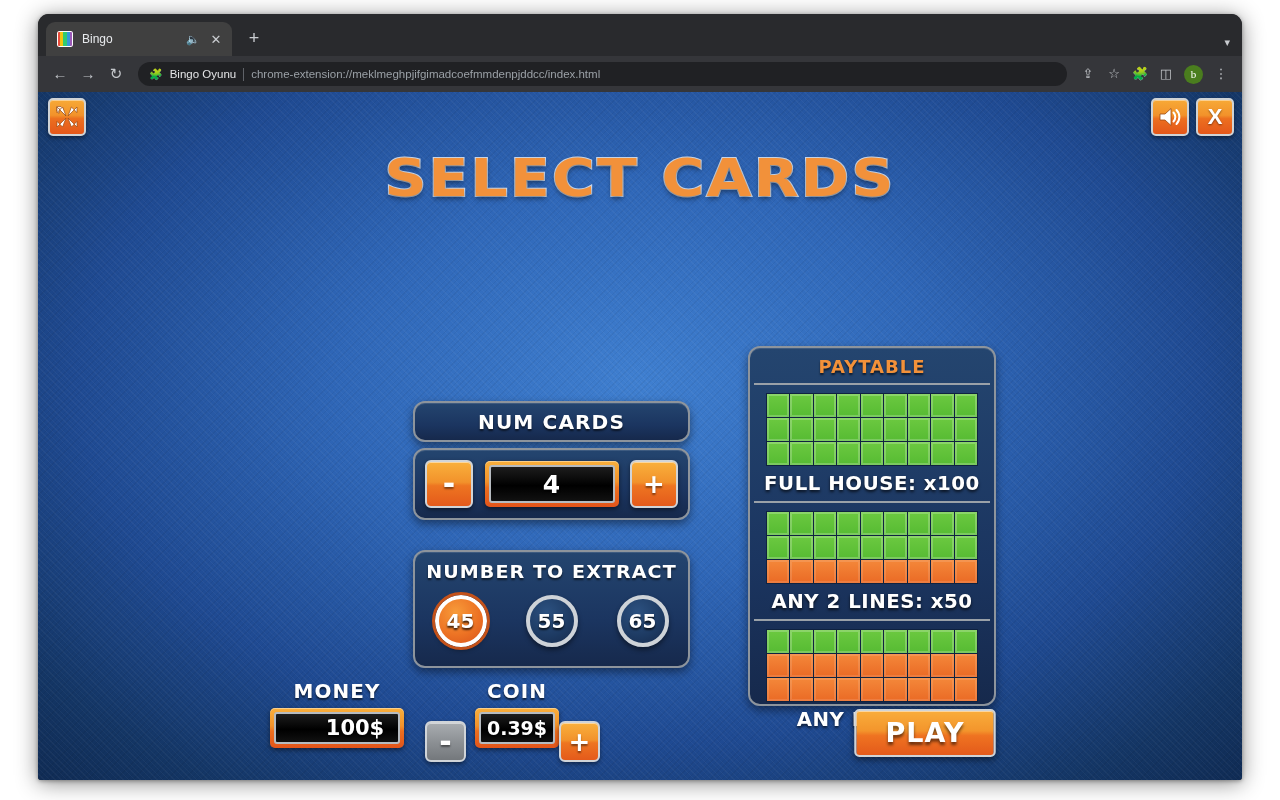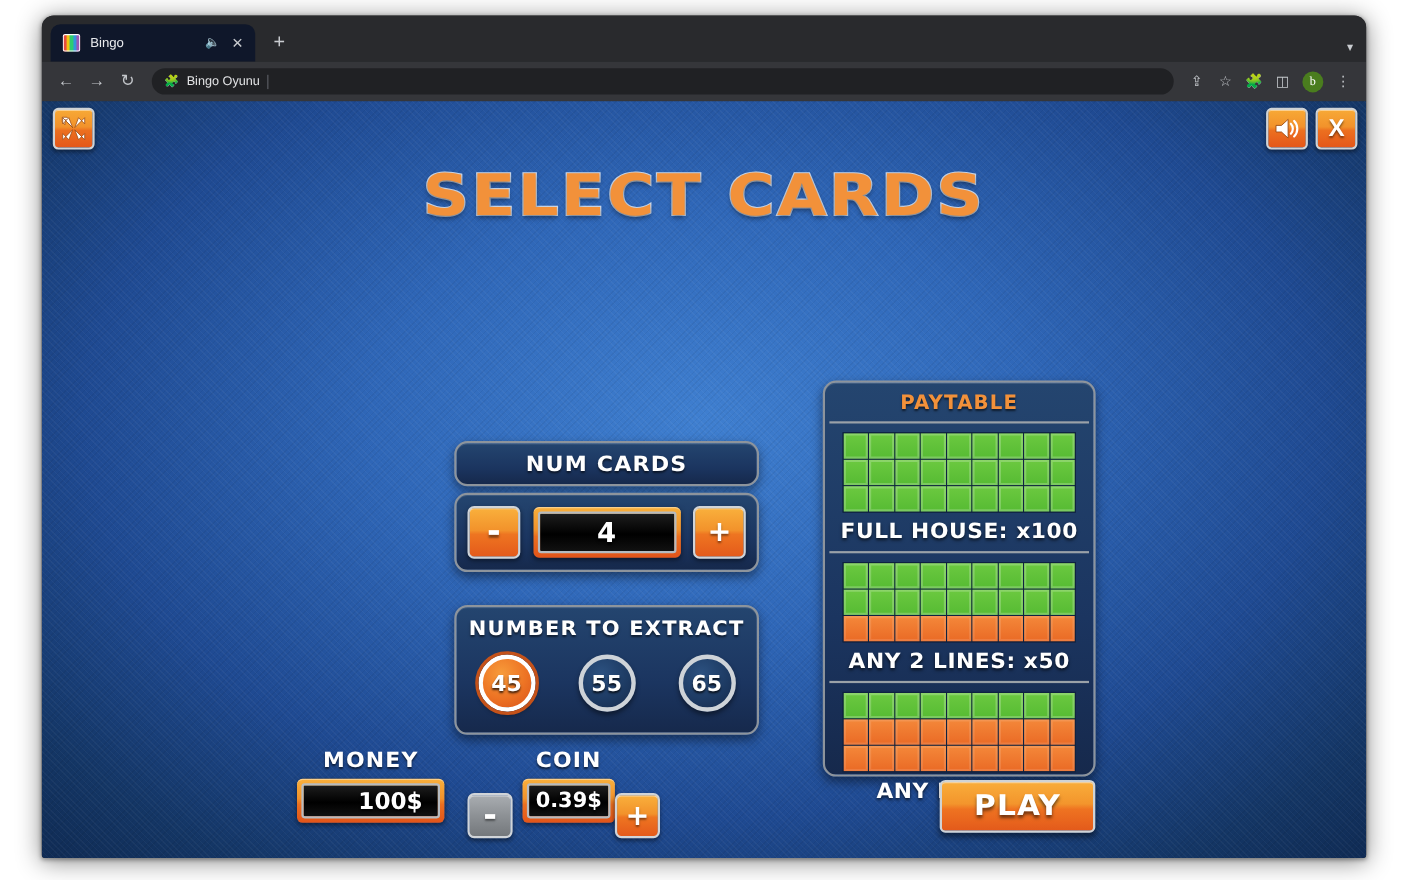--- a/index.html
+++ b/index.html
@@ -30,21 +30,21 @@
     display: flex;
     align-items: flex-end;
     padding-left: 8px;
   }
   .tab {
     position: relative;
     display: flex; align-items: center;
     height: 34px;
     width: 186px;
     padding: 0 8px 0 11px;
-    background: #0f172a;
+    background: #404040;
     border-radius: 9px 9px 0 0;
     color: #e8eaed;
     font-size: 12px;
     margin-top: 23px;
   }
   .tab-favicon {
     width: 16px; height: 16px;
     flex: 0 0 16px;
     border-radius: 2px;
     background:
@@ -409,20 +409,21 @@
 
   <div id="toolbar">
     <div class="nav-btn">←</div>
     <div class="nav-btn">→</div>
     <div class="nav-btn">↻</div>
 
     <div id="omnibox">
       <span id="ext-puzzle-icon">🧩</span>
       <span id="omnibox-ext-name">Bingo Oyunu</span>
       <span id="omnibox-divider"></span>
+      <span id="omnibox-url">chrome-extension://meklmeghpjifgimadcoefmmdenpjddcc/index.html</span>
     </div>
 
     <div class="tb-icon">⇪</div>
     <div class="tb-icon">☆</div>
     <div class="tb-icon">🧩</div>
     <div class="tb-icon">◫</div>
     <div id="profile-avatar">b</div>
     <div class="tb-icon">⋮</div>
   </div>
 

